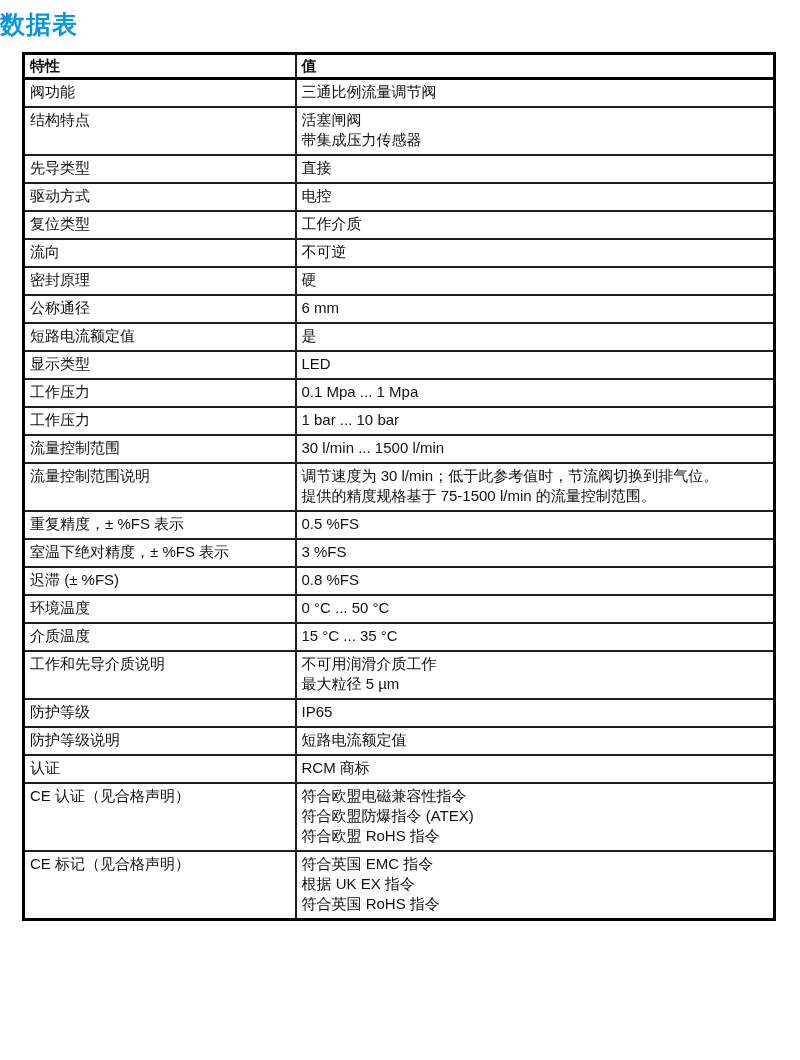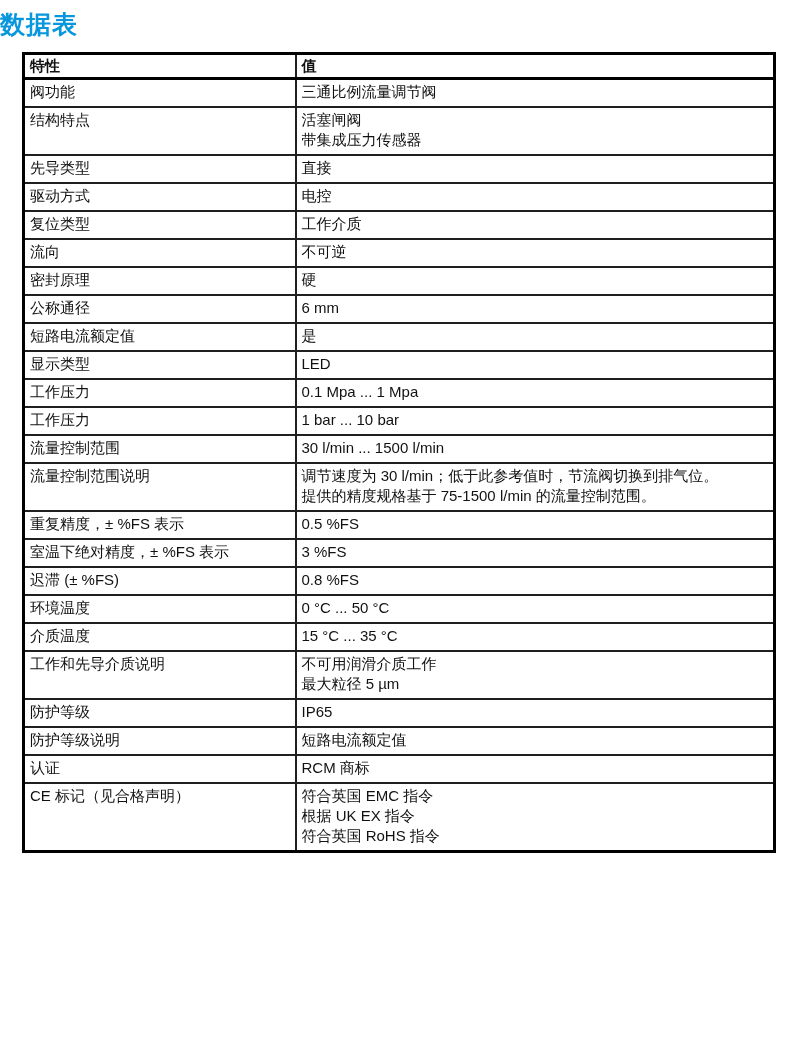--- a/index.html
+++ b/index.html
@@ -187,20 +187,26 @@
   <tr>
     <td>防护等级说明</td>
     <td>短路电流额定值</td>
   </tr>
 
   <tr>
     <td>认证</td>
     <td>RCM 商标</td>
   </tr>
 
+  <tr>
+    <td>CE 认证（见合格声明）</td>
+    <td>符合欧盟电磁兼容性指令
+符合欧盟防爆指令 (ATEX)
+符合欧盟 RoHS 指令</td>
+  </tr>
 
 
   <tr>
     <td>CE 标记（见合格声明）</td>
     <td>符合英国 EMC 指令
 根据 UK EX 指令
 符合英国 RoHS 指令</td>
   </tr>
 </tbody>
   </table>

